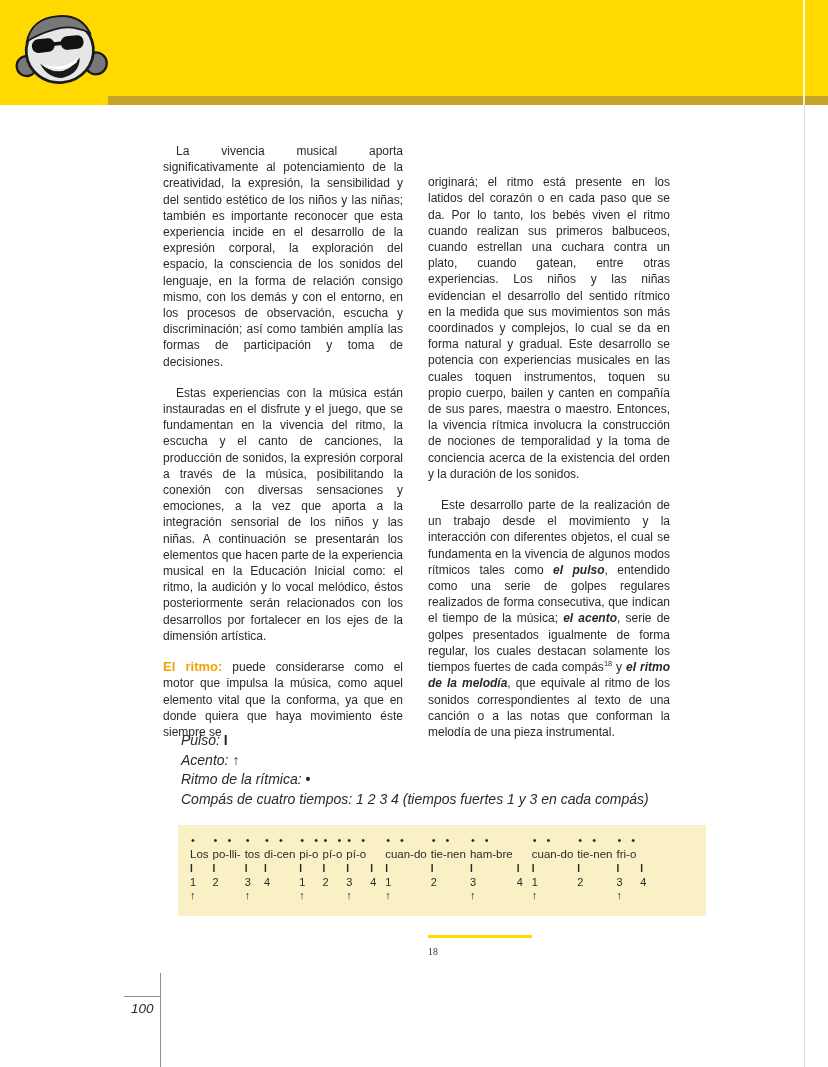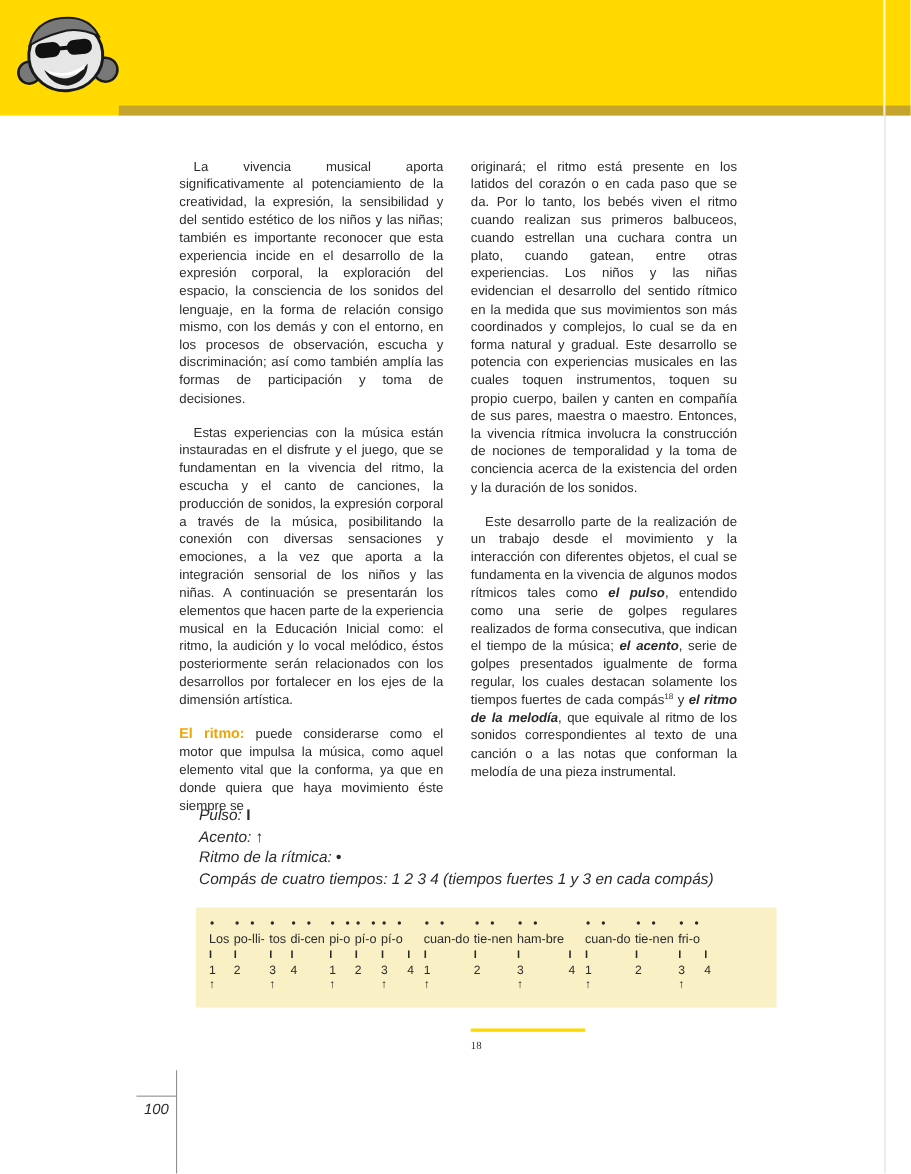--- a/index.html
+++ b/index.html
@@ -10,21 +10,21 @@
   
   .band { position:absolute; top:0; left:0; width:828px; height:105px; background:var(--band,#FFD900); }
   .band-strip { position:absolute; bottom:0; left:108px; right:0; height:9px; background:var(--strip,#C5A42B); }
   .mascot { position:absolute; left:10px; top:5px; width:100px; height:95px; }
 
   
   .rule-right-top { position:absolute; top:0; left:803px; width:2px; height:105px; background:rgba(255,255,255,.8); }
   .rule-right { position:absolute; top:105px; left:804px; width:1px; height:962px; background:#dcdcdc; }
 
   
-  .columns { position:absolute; top:143px; left:163px; width:507px; display:flex; gap:25px; }
+  .columns { position:absolute; top:143px; left:163px; width:507px; display:flex; gap:25px;align-items:flex-end; }
   .col { width:240px; font-size:12px; line-height:16.2px; text-align:justify; color:#2a2a2a;
          hyphens:auto; -webkit-hyphens:auto; }
   .col.right { width:242px; }
   .para { margin-bottom:15px; }
   .para.indent { text-indent:13px; }
   .gold { color:var(--accent,#F0A400); font-weight:bold; font-size:13px; }
   .bi { font-weight:bold; font-style:italic; }
   sup { font-size:0.62em; vertical-align:super; line-height:0; }
 
   

